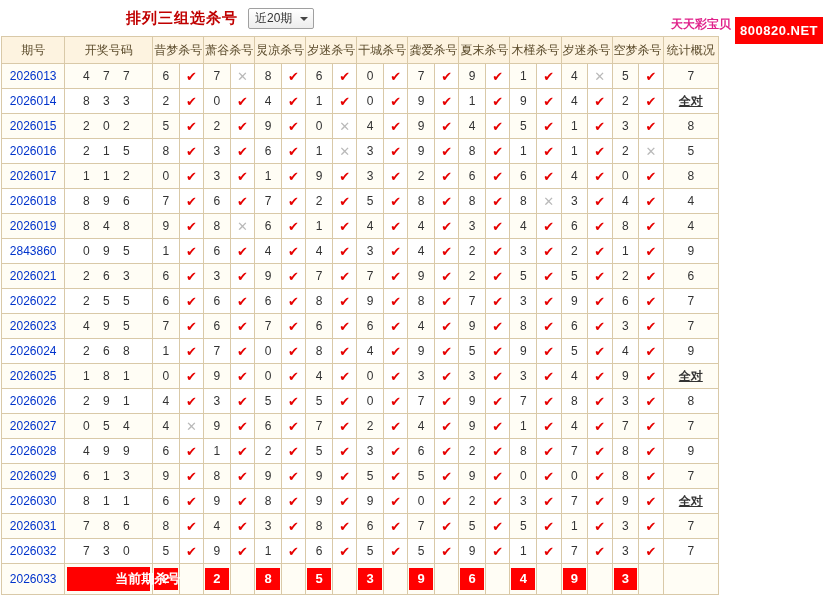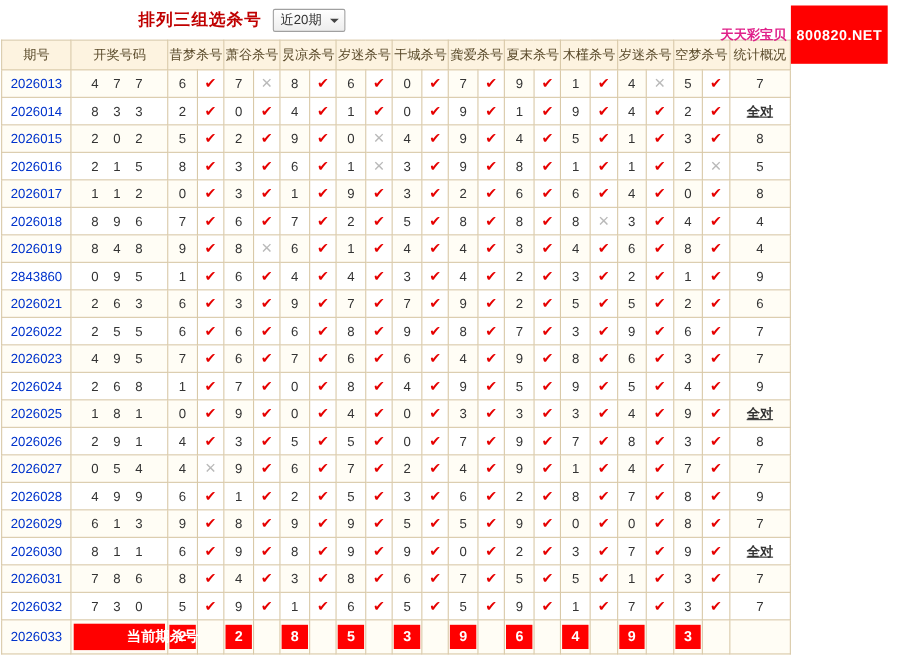--- a/index.html
+++ b/index.html
@@ -38,27 +38,27 @@
     display:inline-block;
   }
   .period-select .caret{
     position:absolute;right:5px;top:8px;
     width:0;height:0;
     border-left:4px solid transparent;
     border-right:4px solid transparent;
     border-top:4px solid #444;
   }
   .brand{
-    position:absolute;right:22px;top:5px;
+    position:absolute;right:6px;top:5px;
     display:flex;align-items:center;gap:4px;
   }
   .brand-text{color:#e0218a;font-size:12px;font-weight:bold;}
   .brand-url{
     background:#ff0000;color:#ffffff;font-weight:bold;
-    font-size:13px;padding:19px 5px;letter-spacing:0.5px;
+    font-size:13px;padding:6px 5px;letter-spacing:0.5px;margin-top:12px;
   }
 
   
   table{
     border-collapse:collapse;
     width:718px;
     margin-left:1px;
     table-layout:fixed;
   }
   th,td{

